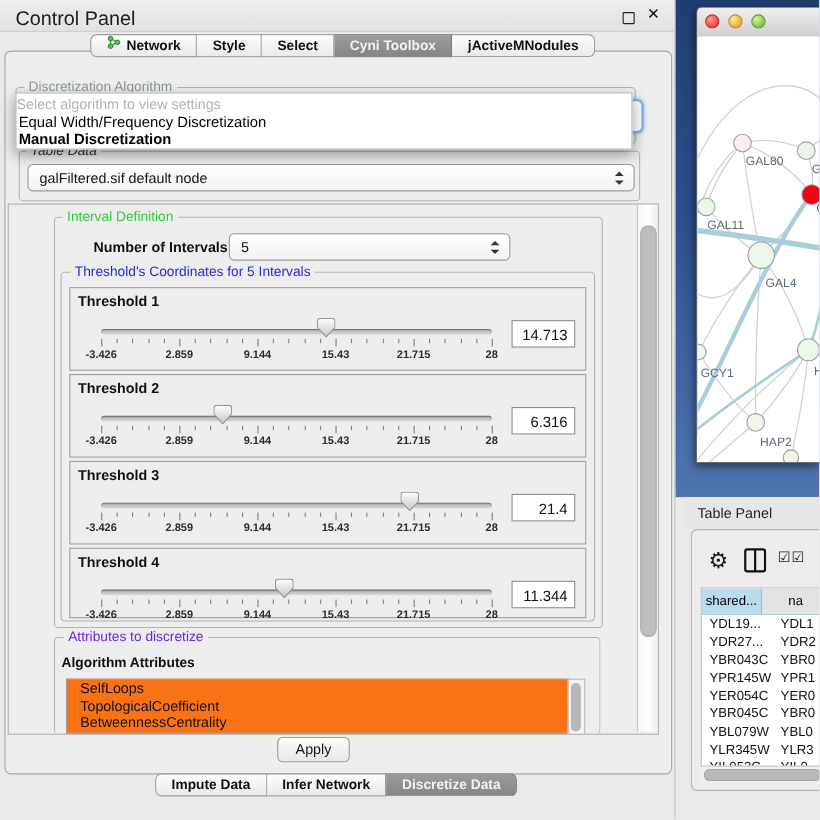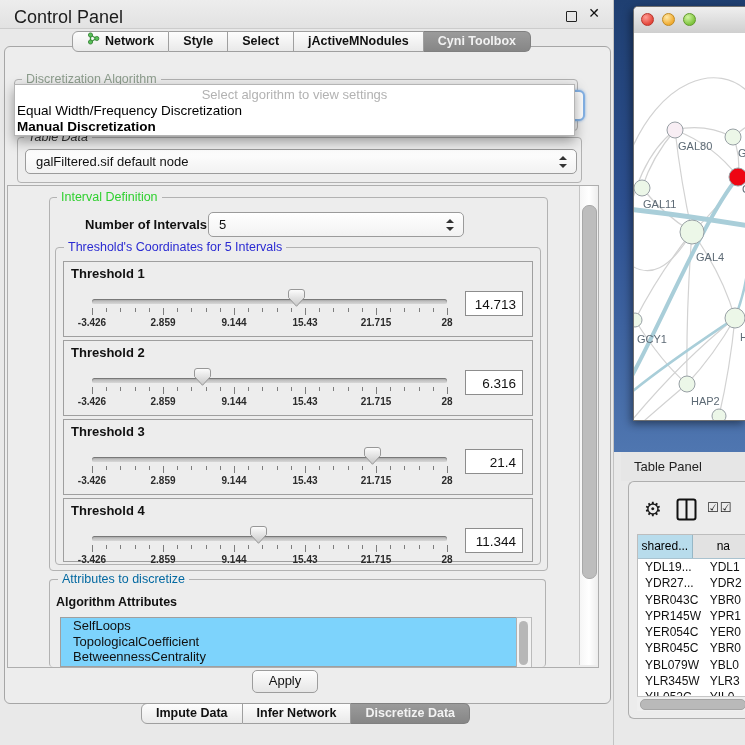--- a/index.html
+++ b/index.html
@@ -33,21 +33,21 @@
   .combo{position:absolute;background:linear-gradient(#ffffff,#f2f2f2);border:1px solid #9b9b9b;border-radius:5px;
          font-size:13px;color:#111;display:flex;align-items:center;padding-left:10px;box-sizing:border-box;}
   .spinner{position:absolute;right:9px;top:50%;transform:translateY(-50%);width:8px;height:12px;}
   .spinner:before,.spinner:after{content:"";position:absolute;left:0;border-left:4px solid transparent;border-right:4px solid transparent;}
   .spinner:before{top:0;border-bottom:4px solid #333;}
   .spinner:after{bottom:0;border-top:4px solid #333;}
 
   
   .dropdown-popup{position:absolute;left:14px;top:84px;width:561px;background:#ffffff;border:1px solid #b5b5b5;
         box-shadow:0 5px 12px rgba(0,0,0,.38);z-index:10;box-sizing:border-box;}
-  .dd-prompt{height:16px;line-height:16px;text-align:center;color:#b2b2b2;font-size:13px;margin-top:2px;}
+  .dd-prompt{height:16px;line-height:16px;color:#b2b2b2;font-size:13px;margin-top:2px;}
   .dd-item{height:16px;line-height:16px;font-size:13.5px;color:#000;padding-left:2px;}
   .dd-item.bold{font-weight:bold;}
   .combo-fragment{position:absolute;left:560px;top:90px;width:21px;height:27px;background:#fff;border:2px solid #84b2e6;
         border-radius:6px;box-shadow:0 0 3px #84b2e6;z-index:5;}
 
   
   .scrollpane{position:absolute;left:7px;top:185px;width:590px;height:481px;border:1px solid #aeaeae;background:#ededed;overflow:hidden;}
   .vscroll{position:absolute;left:571px;top:0;width:18px;height:479px;background:linear-gradient(90deg,#f6f6f6,#ffffff,#ededed);border-left:1px solid #c4c4c4;}
   .vthumb{position:absolute;left:2px;top:19px;width:13px;height:372px;background:#bdbdbd;border:1px solid #a8a8a8;border-radius:7px;}
 
@@ -58,21 +58,21 @@
              background:linear-gradient(#ababab,#d8d8d8);box-shadow:inset 0 1px 1px rgba(0,0,0,.35);}
   .thr-thumb{position:absolute;top:27px;width:17px;height:18px;}
   .tick{position:absolute;width:1px;background:#7d7d7d;}
   .tick.minor{height:4px;}
   .tick.major{height:7px;}
   .tick-label{position:absolute;font-size:10px;font-weight:700;color:#2b2b2b;transform:translateX(-50%);white-space:nowrap;}
   .thr-value{position:absolute;left:401px;top:29px;width:58px;height:25px;background:#fff;border:1px solid #8d8d8d;
              font-size:13.5px;color:#111;text-align:right;line-height:25px;padding-right:6px;box-sizing:border-box;}
 
   
-  .attr-list{position:absolute;left:59px;top:616px;width:456px;height:48px;background:#7dd3fc;border:1px solid #9f9f9f;overflow:hidden;}
+  .attr-list{position:absolute;left:59px;top:616px;width:456px;height:48px;background:#f97316;border:1px solid #9f9f9f;overflow:hidden;}
   .attr-item{font-size:13px;color:#111;padding-left:12px;line-height:15.5px;white-space:nowrap;}
   .attr-scroll{position:absolute;left:515px;top:616px;width:14px;height:49px;background:#f3f3f3;border:1px solid #bbb;border-left:1px solid #b0b0b0;}
   .attr-thumb{position:absolute;left:2px;top:3px;width:9px;height:44px;background:#b7b7b7;border-radius:5px;}
 
   .apply-btn{position:absolute;left:252px;top:670px;width:64px;height:21px;background:linear-gradient(#fdfdfd,#e6e6e6);
              border:1px solid #9d9d9d;border-radius:5px;font-size:13px;color:#111;text-align:center;line-height:20px;}
 
   
   .desktop{position:absolute;left:613px;top:0;width:132px;height:452px;background:linear-gradient(#1f3f71,#2d5090 45%,#4f76b0);}
   .desktop-strip{position:absolute;left:613px;top:0;width:8px;height:452px;background:#eef0f2;}
@@ -240,45 +240,45 @@
 
   <div class="cp-window">
     <div class="cp-titlebar">
       <span class="cp-title">Control Panel</span>
       <span class="float-icon"></span>
       <span class="close-icon">✕</span>
     </div>
 
     <div class="main-panel"></div>
 
-    <div class="seg-bar" style="left:72px;top:31px;">
+    <div class="seg-bar" style="left:82px;top:31px;">
       <div class="seg">
         <span>
           <svg width="13" height="13" viewBox="0 0 13 13">
               <line x1="3.5" y1="3" x2="9.5" y2="6.5" stroke="#3f9a3f" stroke-width="1.3"></line>
               <line x1="3.5" y1="10" x2="9.5" y2="6.5" stroke="#3f9a3f" stroke-width="1.3"></line>
               <line x1="3.5" y1="3" x2="3.5" y2="10" stroke="#3f9a3f" stroke-width="1.3"></line>
               <circle cx="3.5" cy="3" r="2.1" fill="#59c159" stroke="#2d7a2d" stroke-width=".8"></circle>
               <circle cx="3.5" cy="10" r="2.1" fill="#59c159" stroke="#2d7a2d" stroke-width=".8"></circle>
               <circle cx="9.8" cy="6.5" r="2.1" fill="#59c159" stroke="#2d7a2d" stroke-width=".8"></circle>
             </svg>
         </span>
         <span>Network</span>
       </div>
       <div class="seg">
           <span>Style</span>
         </div>
       <div class="seg">
           <span>Select</span>
         </div>
+      <div class="seg active">
+          <span>Cyni Toolbox</span>
+        </div>
       <div class="seg">
           <span>jActiveMNodules</span>
-        </div>
-      <div class="seg active">
-          <span>Cyni Toolbox</span>
         </div>
     </div>
 
     <div class="group" style="left:14px;top:79px;width:562px;height:50px;">
       <span class="group-title" style="left:7px;top:-7px;color:#8c9c8c;">Discretization Algorithm</span>
     </div>
     <div class="combo-fragment"></div>
 
     <div class="dropdown-popup">
       <div class="dd-prompt">Select algorithm to view settings</div>
@@ -471,21 +471,21 @@
             <div class="tick-label" style="left:383px;top:55px;">28</div>
             <div class="thr-thumb" style="left:186.3px;">
       <svg width="17" height="18" viewBox="0 0 17 18">
                 <path d="M3 .5 H14 Q16.5 .5 16.5 3 V8.5 L8.5 17.3 L.5 8.5 V3 Q.5 .5 3 .5 Z" fill="url(#thGrad)" stroke="#979797"></path>
               </svg></div>
             <div class="thr-value">11.344</div>
           </div>
         </div>
 
       <div class="group" style="left:41px;top:393px;width:495px;height:87px;border-bottom:none;">
-        <span class="group-title" style="left:8px;top:-7px;color:#0369a1;">Attributes to discretize</span>
+        <span class="group-title" style="left:8px;top:-7px;color:#6d28d9;">Attributes to discretize</span>
       </div>
       <span class="abs" style="left:48px;top:409px;font-size:12.5px;font-weight:bold;color:#111;">Algorithm Attributes</span>
       <div class="attr-list" style="top:431px;left:52px;" id="attr-list">
           <div class="attr-item">SelfLoops</div>
           <div class="attr-item">TopologicalCoefficient</div>
           <div class="attr-item">BetweennessCentrality</div>
         </div>
       <div class="attr-scroll" style="top:431px;left:508px;">
         <div class="attr-thumb"></div>
       </div>

